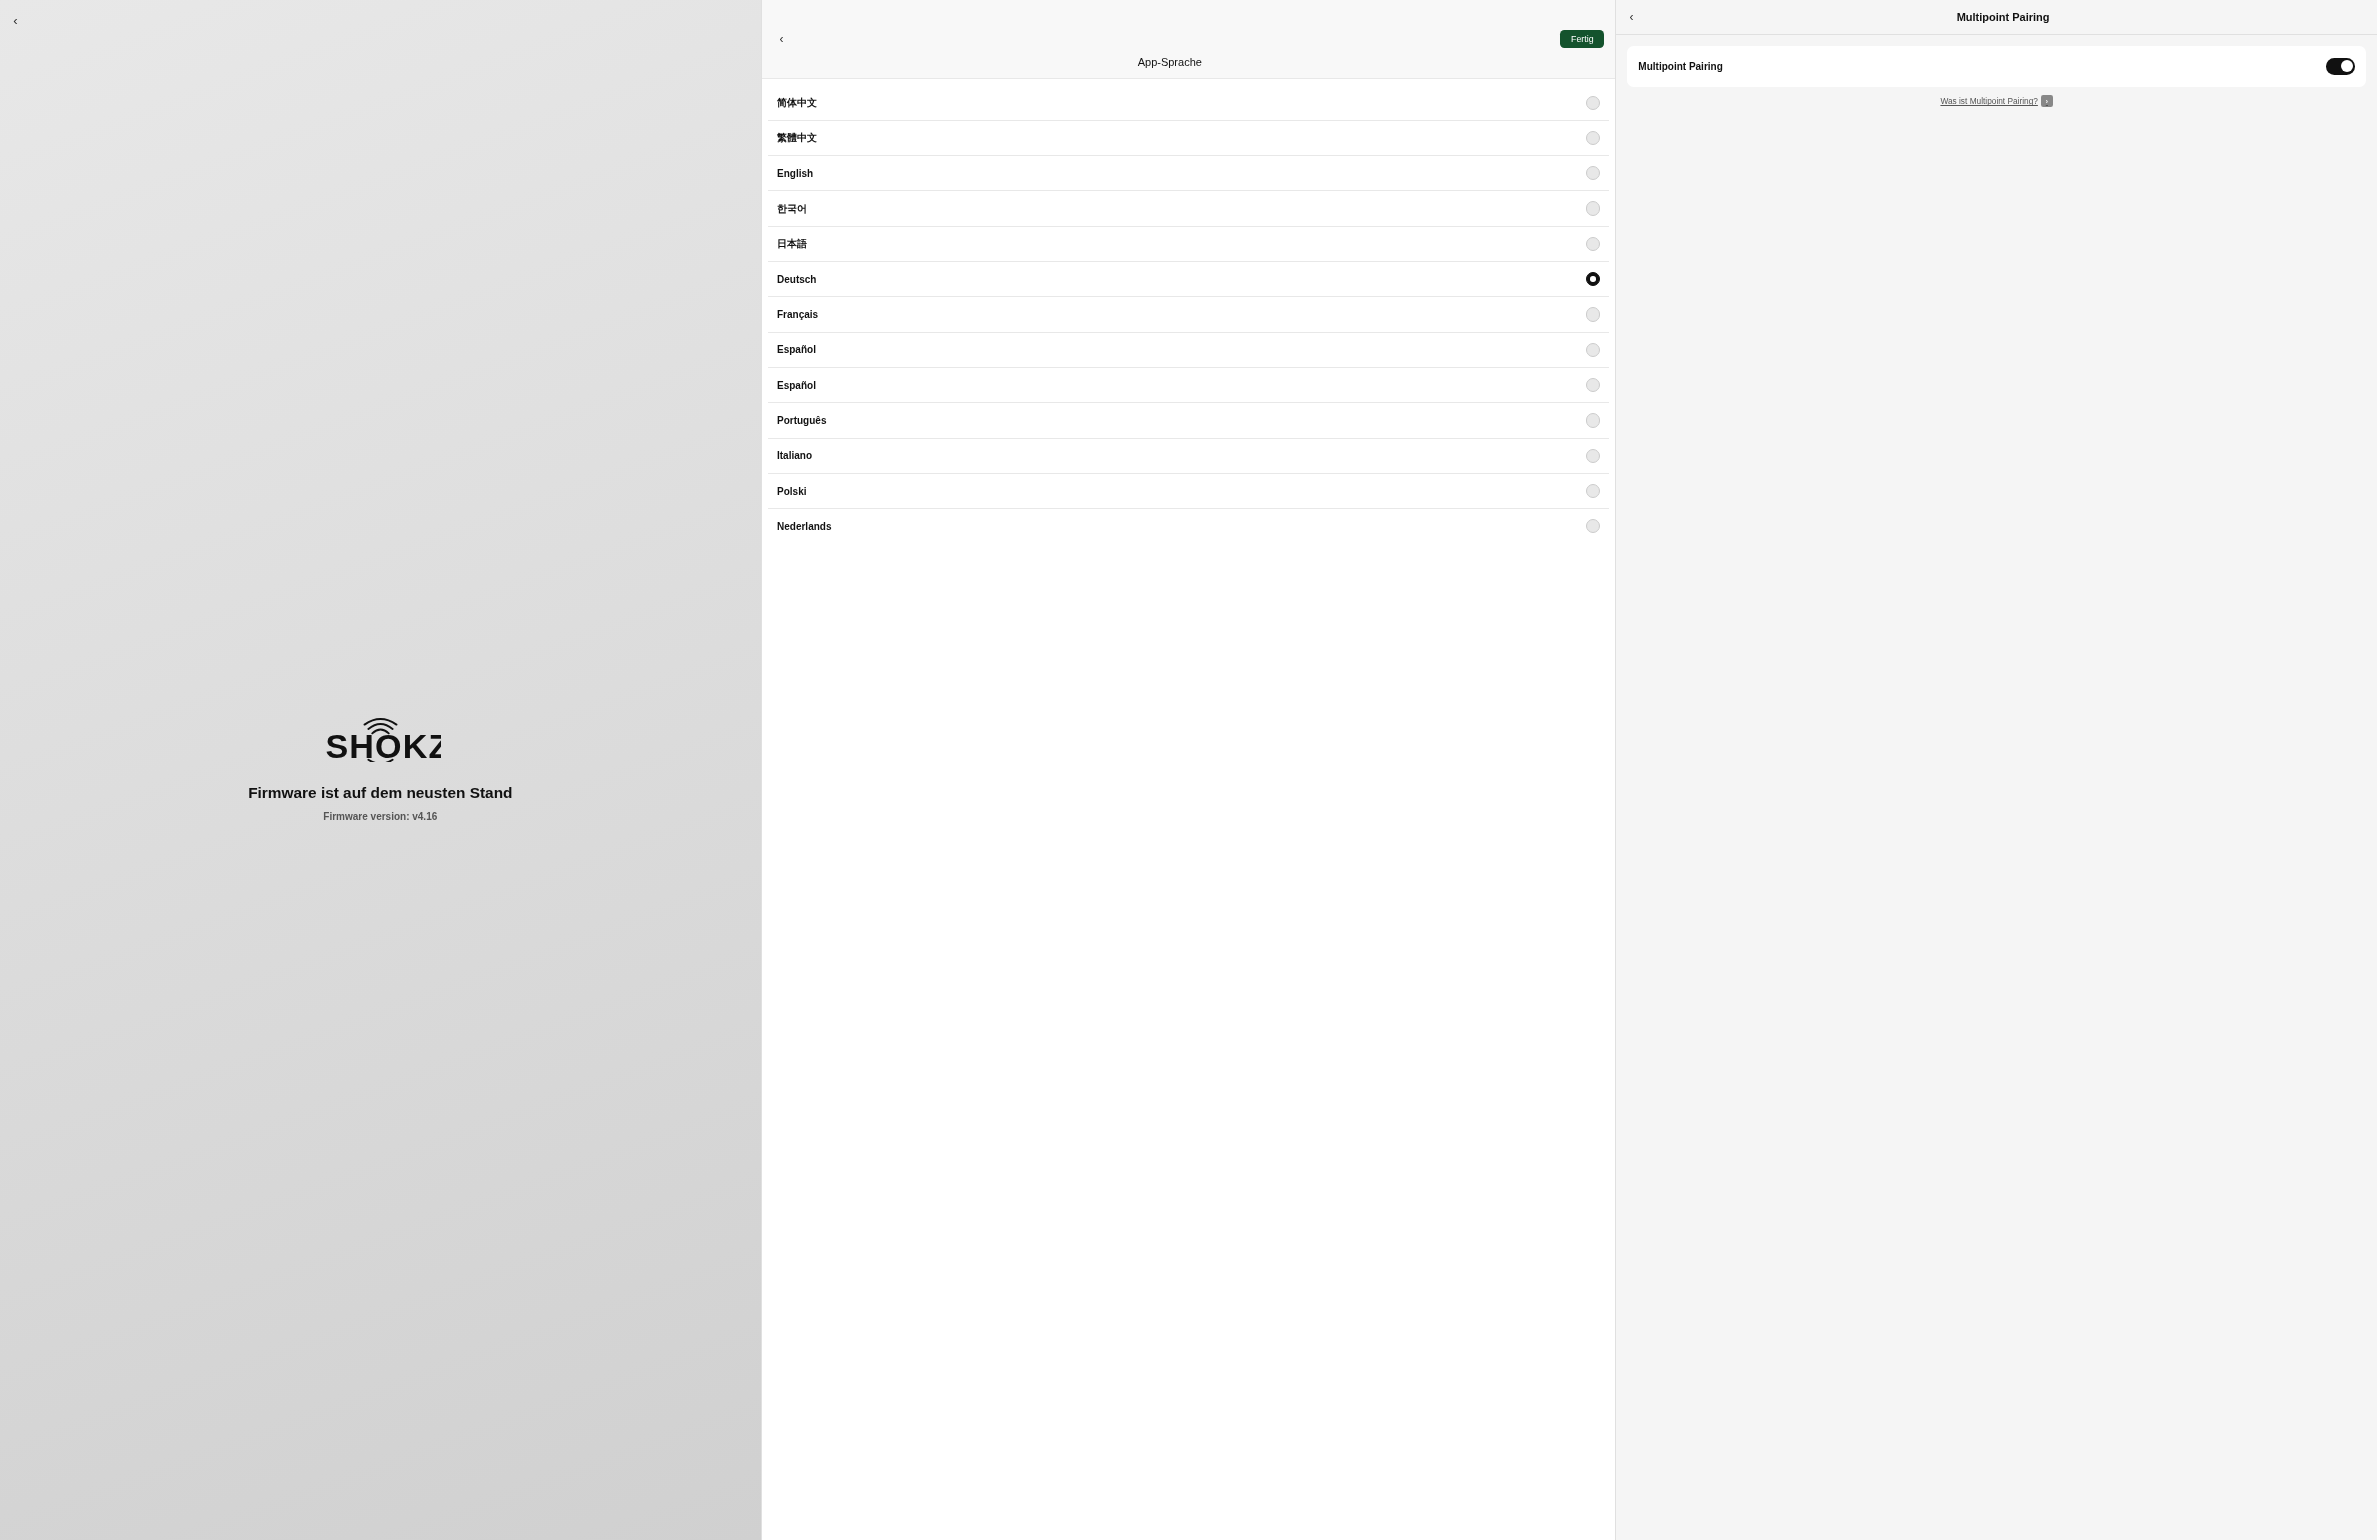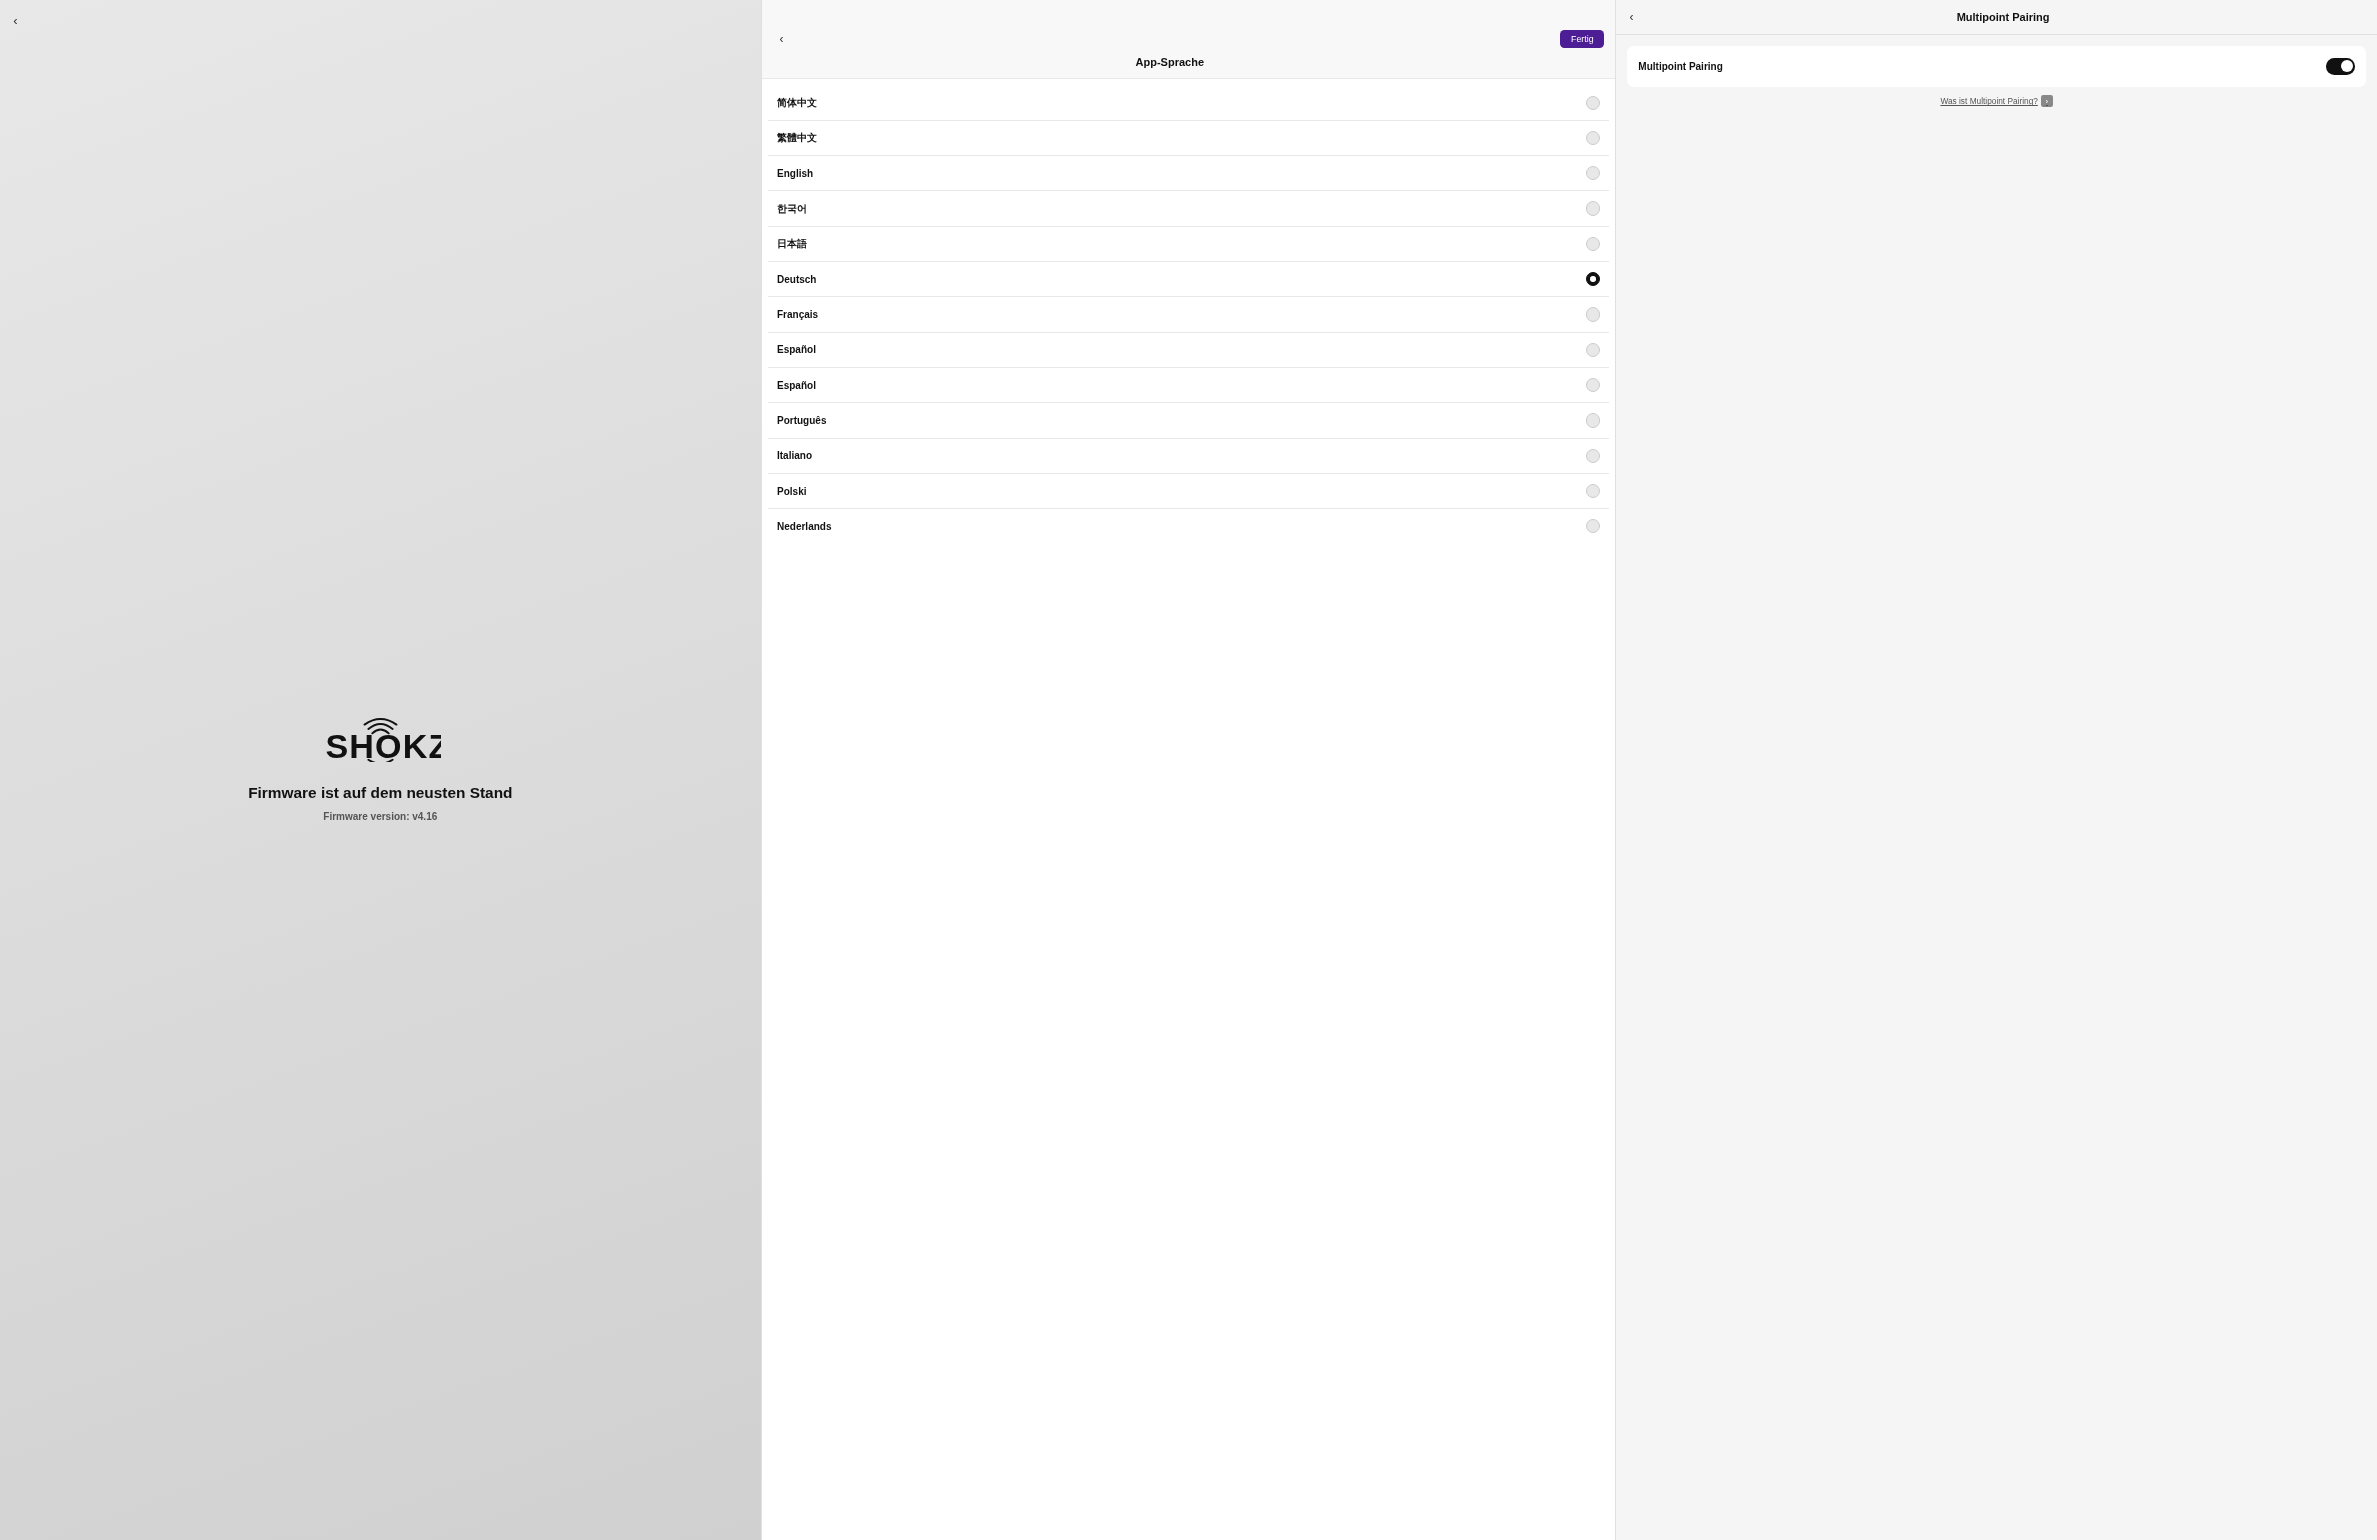--- a/index.html
+++ b/index.html
@@ -66,37 +66,37 @@
     .middle-header {
       display: flex;
       align-items: center;
       justify-content: space-between;
       padding: 10px 11px 10px 11px;
       border-bottom: 0.6px solid #e8e8e8;
       background: #f8f8f8;
     }
     .middle-header-title {
       font-size: 11px;
-      font-weight: 700;
+      font-weight: 400;
       color: #111;
       flex: 1;
       text-align: center;
       margin-top: 46px;
     }
     .back-btn-mid {
       font-size: 12px;
       color: #333;
       background: none;
       border: none;
       cursor: pointer;
       font-weight: 300;
       min-width: 17.6px;
     }
     .fertig-btn {
-      background: #4c1d95;
+      background: #14532d;
       color: #fff;
       border: none;
       border-radius: 4.4px;
       padding: 4.4px 10px;
       font-size: 8.8px;
       font-weight: 500;
       cursor: pointer;
       min-width: 44px;
       margin-left: 11px;
     }

